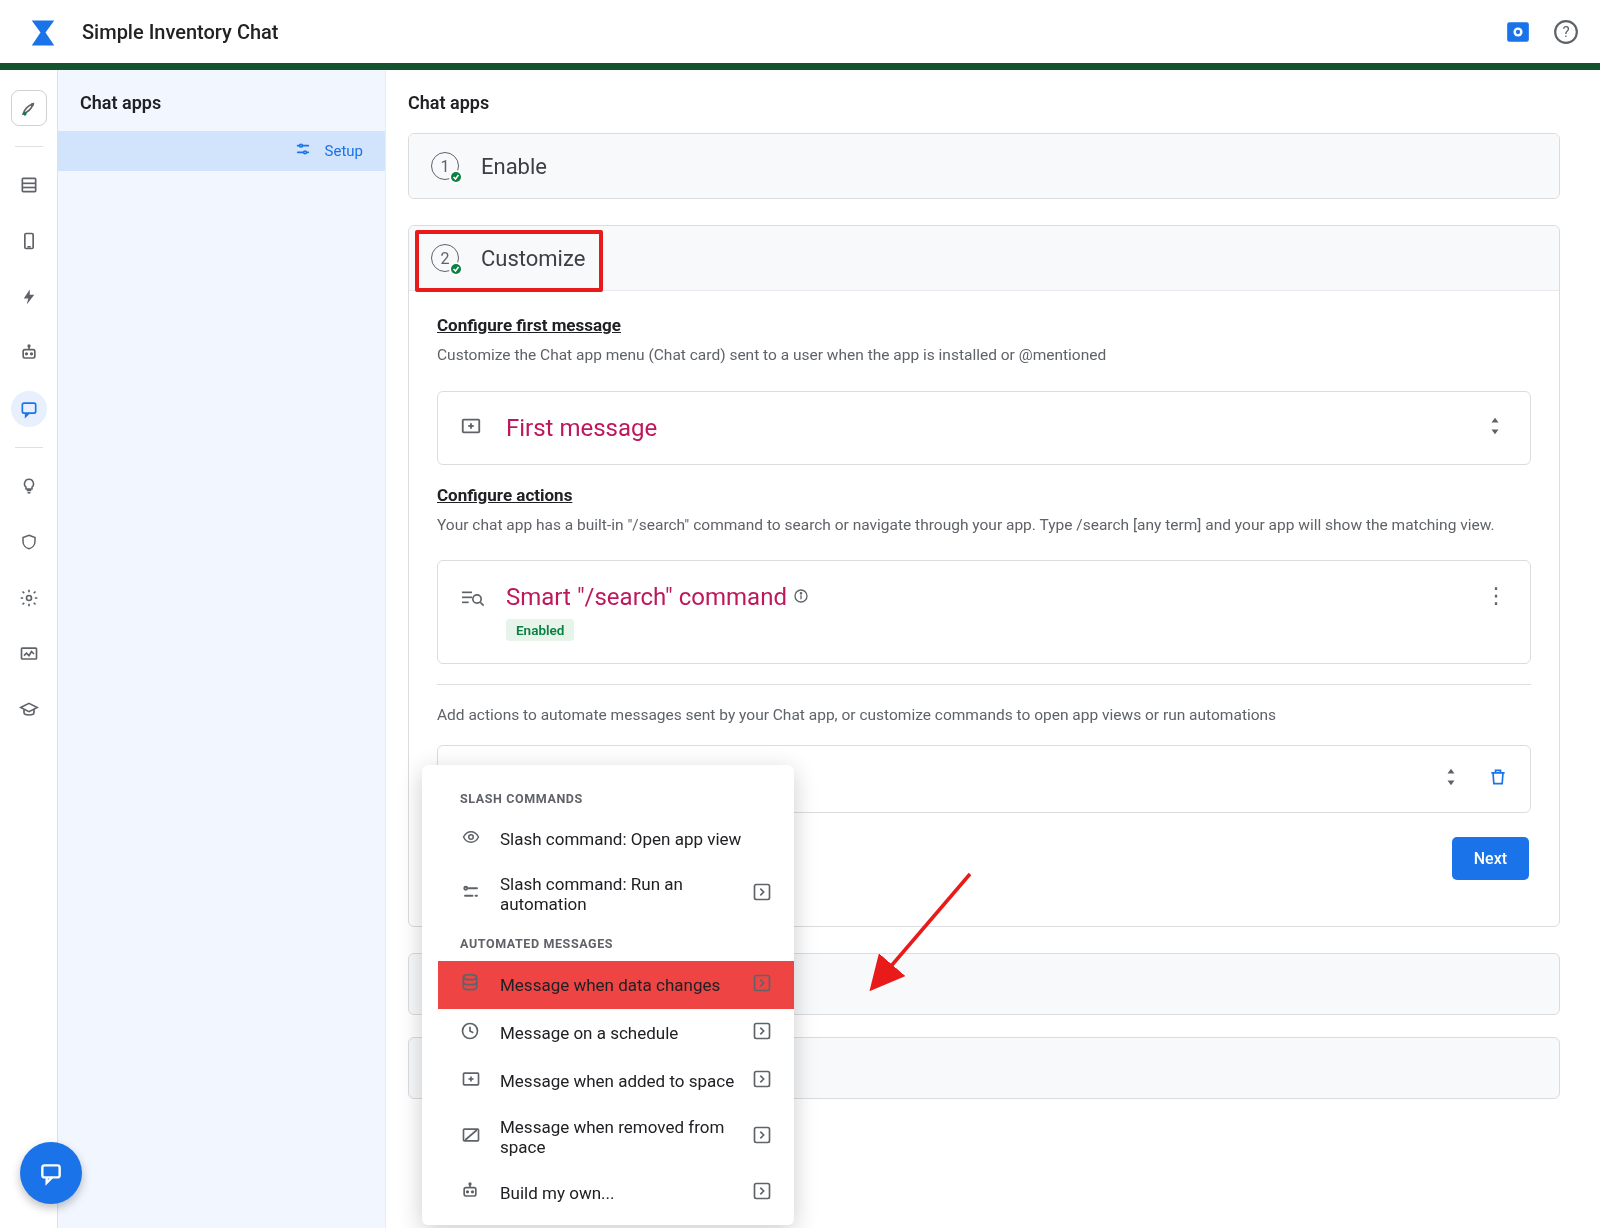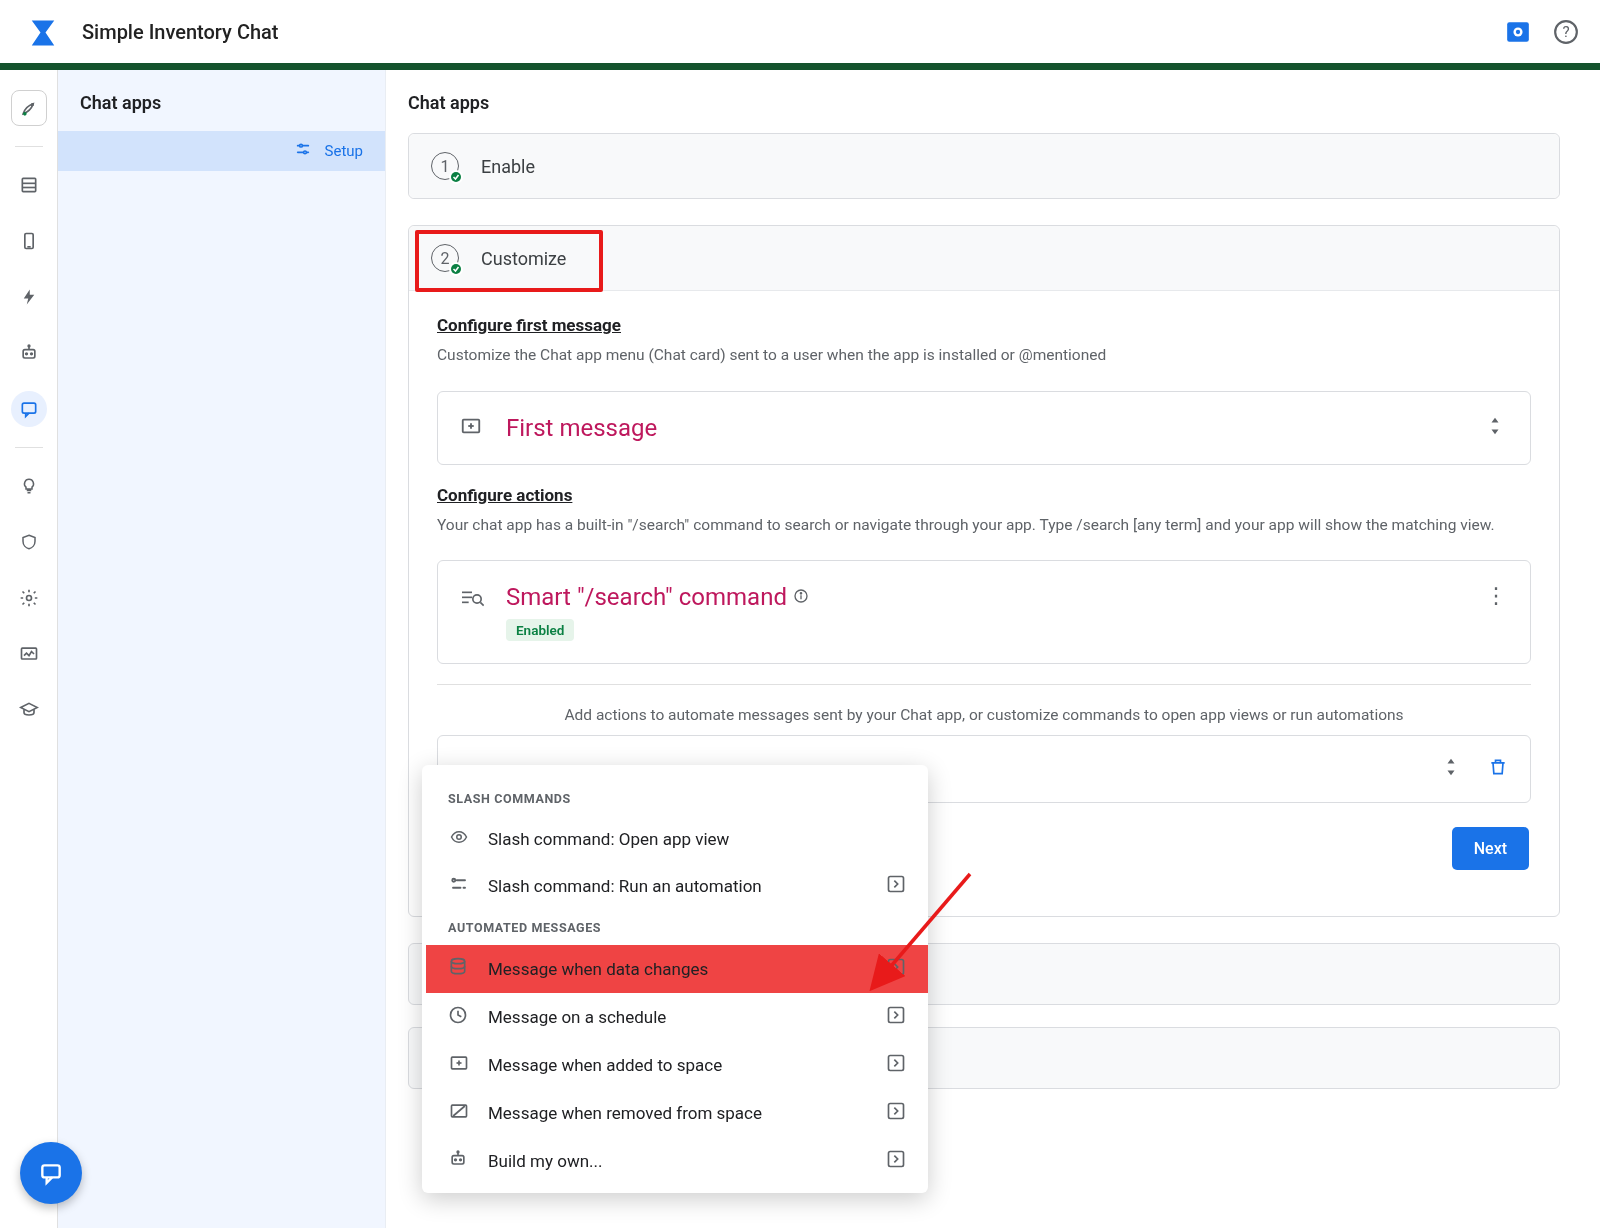--- a/index.html
+++ b/index.html
@@ -92,21 +92,21 @@
     margin-right: 22px;
   }
   .step-circle .check {
     position: absolute; right: -5px; bottom: -5px;
     width: 14px; height: 14px;
     background: #fff;
     border-radius: 50%;
     display: flex; align-items: center; justify-content: center;
   }
   .step-circle .check svg { width: 12px; height: 12px; }
-  .step-title { font-size: 18px; color: #3c4043; }
+  .step-title { font-size: 22px; color: #3c4043; }
 
   .red-box {
     position: absolute;
     border: 4px solid #e81a1a;
     pointer-events: none;
     border-radius: 2px;
   }
 
   .step-body { padding: 24px 28px; }
   .sec-title { font-weight: 700; font-size: 17px; color: #202124; margin-bottom: 10px; text-decoration: underline; }
@@ -147,25 +147,25 @@
     background: #1a73e8; color: #fff;
     border: none; border-radius: 5px;
     font-size: 16px; font-weight: 500;
     padding: 12px 22px;
     cursor: pointer;
   }
 
   
   .popover {
     position: absolute;
-    width: 506px;
+    width: 372px;
     background: #fff;
     border-radius: 6px;
     box-shadow: 0 6px 24px rgba(0,0,0,.2);
-    padding: 16px 0 8px 4px;
+    padding: 16px 0 8px 16px;
     z-index: 50;
   }
   .pop-group { font-size: 12.5px; font-weight: 700; letter-spacing: .6px; color: #5f6368; padding: 10px 22px; }
   .pop-item {
     display: flex; align-items: center;
     padding: 12px 22px;
     font-size: 17px;
     color: #202124;
     cursor: pointer;
   }
@@ -396,21 +396,21 @@
                   </svg>
               </span>
             </div>
             <div class="badge">Enabled</div>
           </div>
           <span class="flex"></span>
           <span class="kebab">⋮</span>
         </div>
 
         <div class="thin-divider"></div>
-        <div class="sec-desc" style="margin-bottom:8px;text-align:center;">Add actions to automate messages sent by your Chat app, or customize commands to open app views or run automations</div>
+        <div class="sec-desc" style="margin-bottom:18px;">Add actions to automate messages sent by your Chat app, or customize commands to open app views or run automations</div>
 
         <div class="tile" style="justify-content:flex-end; height:68px;">
           <span class="updown">
             <svg width="14" height="22" viewBox="0 0 24 36" fill="#5f6368">
                 <path d="M12 4l6 8H6zM12 32l-6-8h12z"></path>
               </svg>
           </span>
           <span class="trash">
             <svg width="20" height="20" viewBox="0 0 24 24" fill="none" stroke="#1a73e8" stroke-width="2">
                 <path d="M4 7h16M9 7V4h6v3M6 7l1 13h10l1-13"></path>

